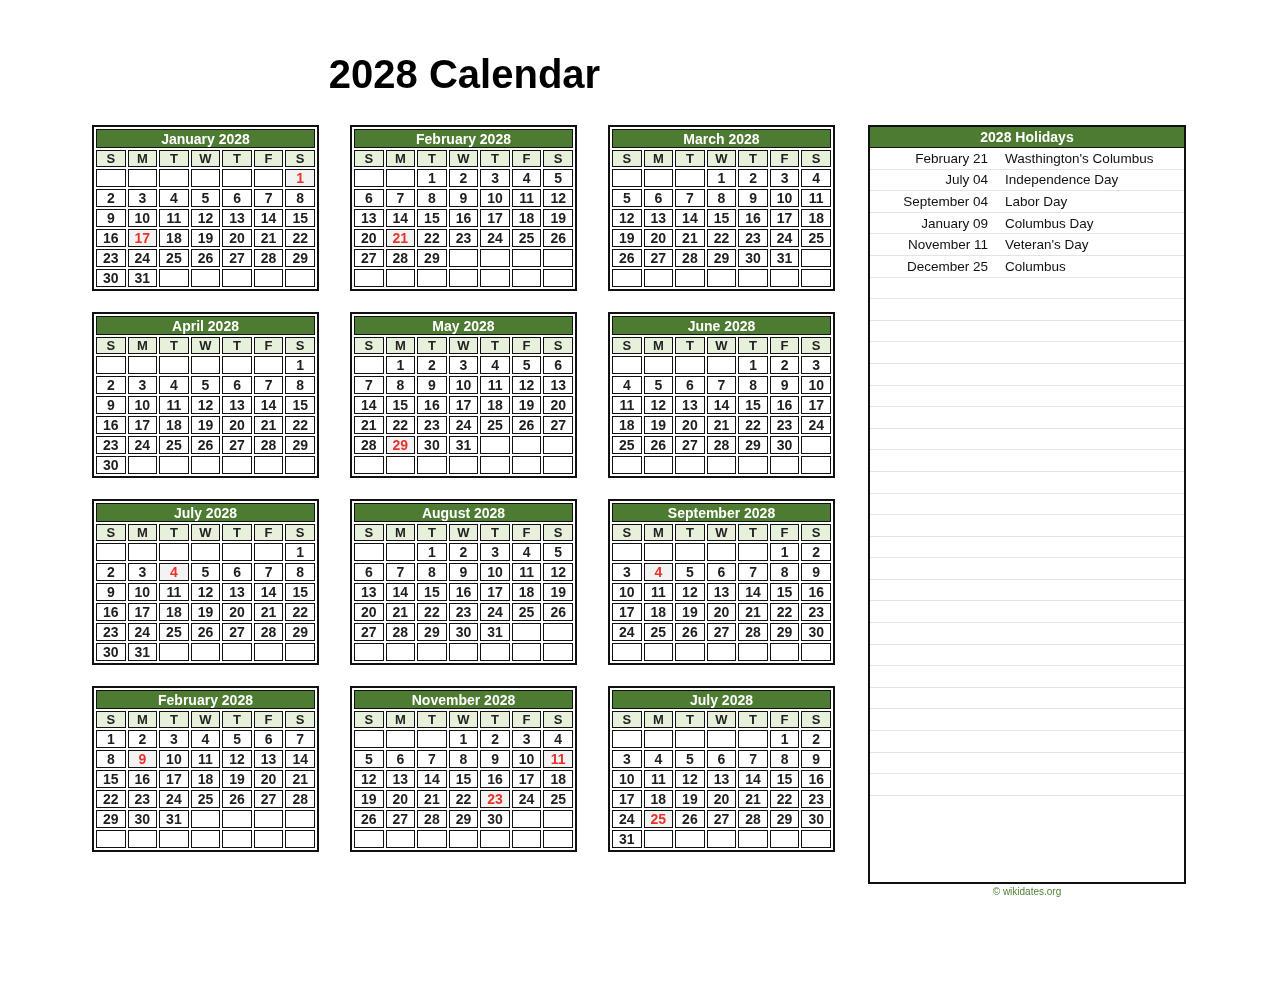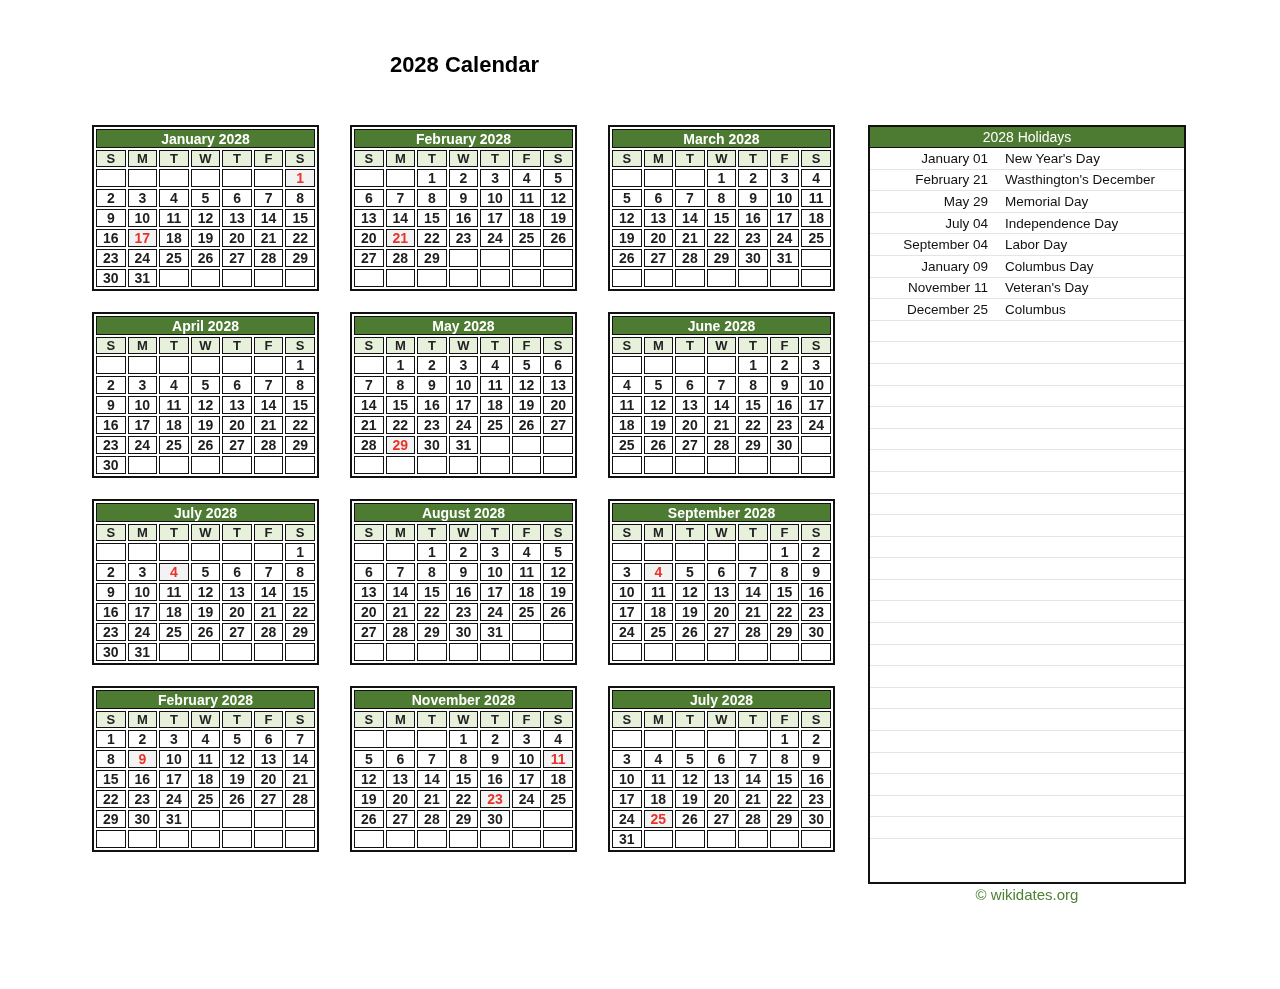--- a/index.html
+++ b/index.html
@@ -9,21 +9,21 @@
     --holiday-cell-bg:#F3F3F3;
     --footer-green:#4E8234;
     --line:#111;
   }
   html,body{margin:0;padding:0;background:#fff;}
   body{font-family:"Liberation Sans",sans-serif;}
   .page{position:relative;width:1280px;height:989px;background:#fff;overflow:hidden;}
 
   .page-title{
     position:absolute;left:92px;top:52px;width:745px;
-    text-align:center;font-size:22px;font-weight:700;color:#000;margin:0;
+    text-align:center;font-size:40px;font-weight:700;color:#000;margin:0;
   }
 
   .months-grid{
     position:absolute;left:92px;top:125px;
     display:grid;grid-template-columns:repeat(3,227px);
     column-gap:31px;row-gap:21px;
   }
 
   table.month{
     width:227px;border-collapse:separate;border-spacing:2px;
@@ -42,33 +42,33 @@
     height:16px;border:1.5px solid var(--line);text-align:center;
     font-size:14px;font-weight:600;color:#1f1f1f;background:#fff;
   }
   td.day.holiday{color:var(--holiday-red);background:var(--holiday-cell-bg);}
 
   .holidays-panel{
     position:absolute;left:868px;top:125px;width:318px;height:759px;
     border:2px solid var(--line);box-sizing:border-box;background:#fff;overflow:hidden;
   }
   .holidays-header{
-    background:var(--header-green);color:#fff;font-weight:400;font-size:14px;
+    background:var(--header-green);color:#fff;font-weight:700;font-size:14px;
     text-align:center;height:20px;line-height:20px;border-bottom:1px solid var(--line);
   }
   .holiday-row{
     display:flex;align-items:center;height:21.6px;box-sizing:border-box;
     border-bottom:1px solid #E4E4E4;font-size:13.5px;color:#111;background:#fff;
   }
   .h-date{width:118px;text-align:right;flex:none;}
   .h-name{padding-left:17px;}
 
   .page-footer{
     position:absolute;left:868px;top:886px;width:318px;text-align:center;
-    font-size:15px;color:var(--footer-green);
+    font-size:10px;color:var(--footer-green);
   }
   .page-footer a{color:var(--footer-green);text-decoration:none;}
 </style>
 </head>
 <body>
 
 <div class="page">
 
   <h1 class="page-title">2028 Calendar</h1>
 
@@ -936,30 +936,22 @@
             <td class="day"></td>
           </tr>
         </tbody>
       </table>
     </div>
 
   <div class="holidays-panel">
     <div class="holidays-header">2028 Holidays</div>
     <div id="holidays-list">
         <div class="holiday-row">
-          <span class="h-date">January 01</span>
-          <span class="h-name">New Year's Day</span>
-        </div>
-        <div class="holiday-row">
           <span class="h-date">February 21</span>
-          <span class="h-name">Wasthington's December</span>
-        </div>
-        <div class="holiday-row">
-          <span class="h-date">May 29</span>
-          <span class="h-name">Memorial Day</span>
+          <span class="h-name">Wasthington's Columbus</span>
         </div>
         <div class="holiday-row">
           <span class="h-date">July 04</span>
           <span class="h-name">Independence Day</span>
         </div>
         <div class="holiday-row">
           <span class="h-date">September 04</span>
           <span class="h-name">Labor Day</span>
         </div>
         <div class="holiday-row">

